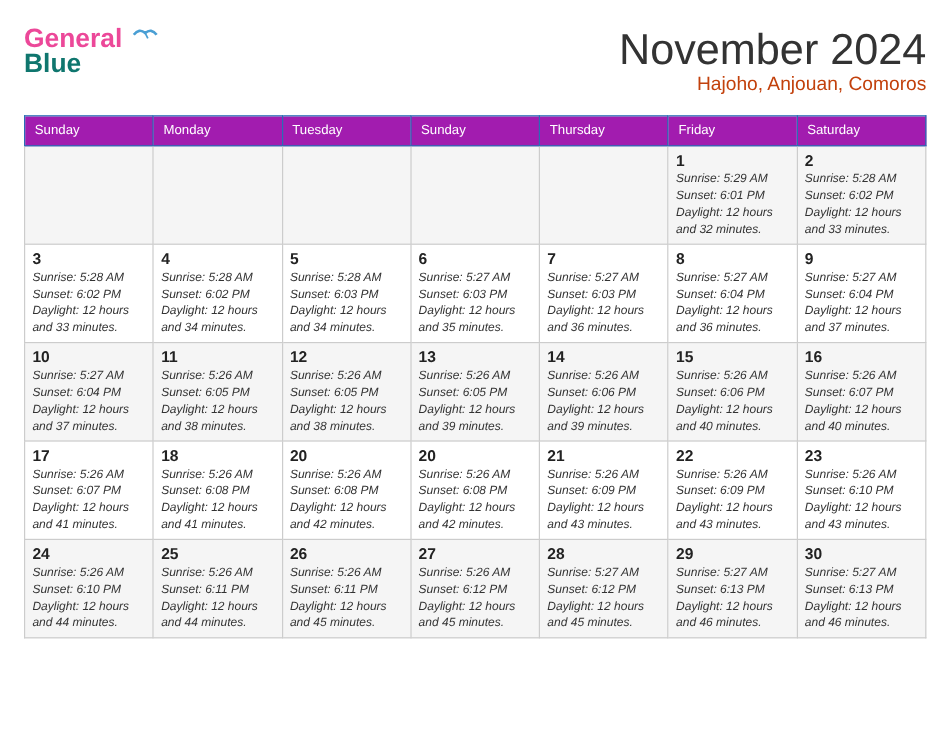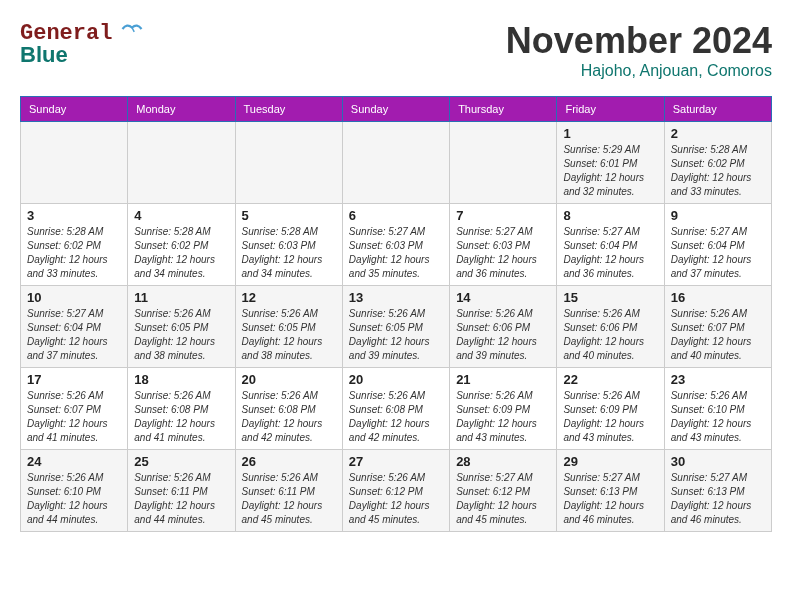--- a/index.html
+++ b/index.html
@@ -25,26 +25,26 @@
       width: 18px;
       height: 14px;
       margin-left: 52px;
       margin-top: -18px;
     }
     .title-area {
       text-align: right;
     }
     .month-title {
       font-size: 36px;
-      font-weight: bold;
+      font-weight: normal;
       color: #333;
     }
     .location {
       font-size: 16px;
-      color: #0f766e;
+      color: #c2410c;
     }
     table {
       width: 100%;
       border-collapse: collapse;
       font-size: 11px;
     }
     thead tr th {
       background-color: #a21caf;
       color: #fff;
       font-weight: normal;
@@ -84,21 +84,21 @@
       background-color: inherit;
     }
   </style>
 </head>
 <body>
 
 <div class="header">
   <div class="logo">
     <div style="display:flex; align-items:center; gap:2px;">
       <div style="font-size:22px; font-weight:bold; color:#1a3a5c; line-height:1.1;">
-        <span style="color:#7f1d1d;font-family:Liberation Mono, monospace;">General</span>
+        <span style="color:#ec4899;">General</span>
         <svg class="logo-bird" viewBox="0 0 30 20" style="display:inline-block; width:22px; height:16px; margin-left:2px; margin-bottom:2px;">
           <path d="M2,10 Q8,2 15,8 Q22,2 28,10" stroke="#4a9fd4" stroke-width="3" fill="none"></path>
           <path d="M15,8 L18,14" stroke="#4a9fd4" stroke-width="2" fill="none"></path>
         </svg>
       </div>
     </div>
     <div style="font-size:22px; font-weight:bold; color:#0f766e; margin-top:-4px;">Blue</div>
   </div>
   <div class="title-area">
     <div class="month-title">November 2024</div>

